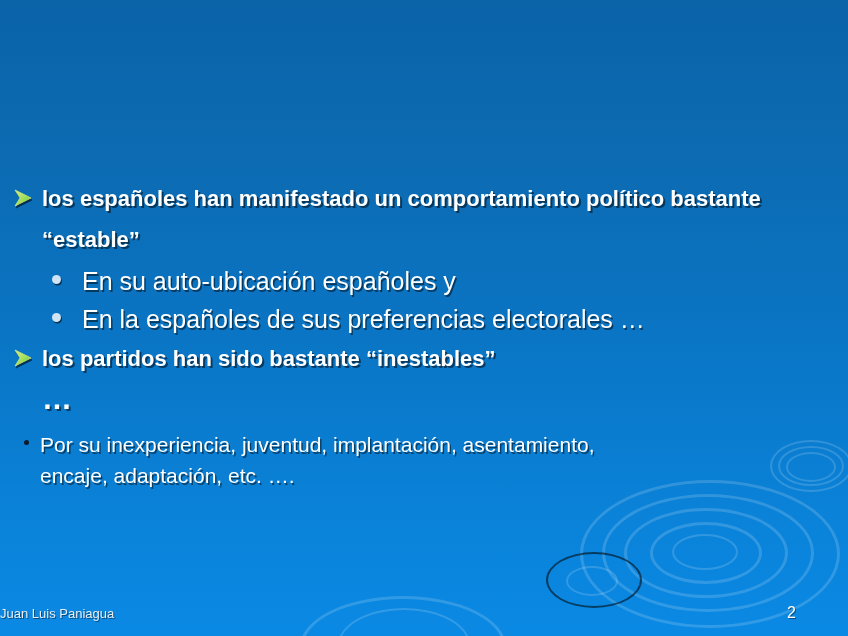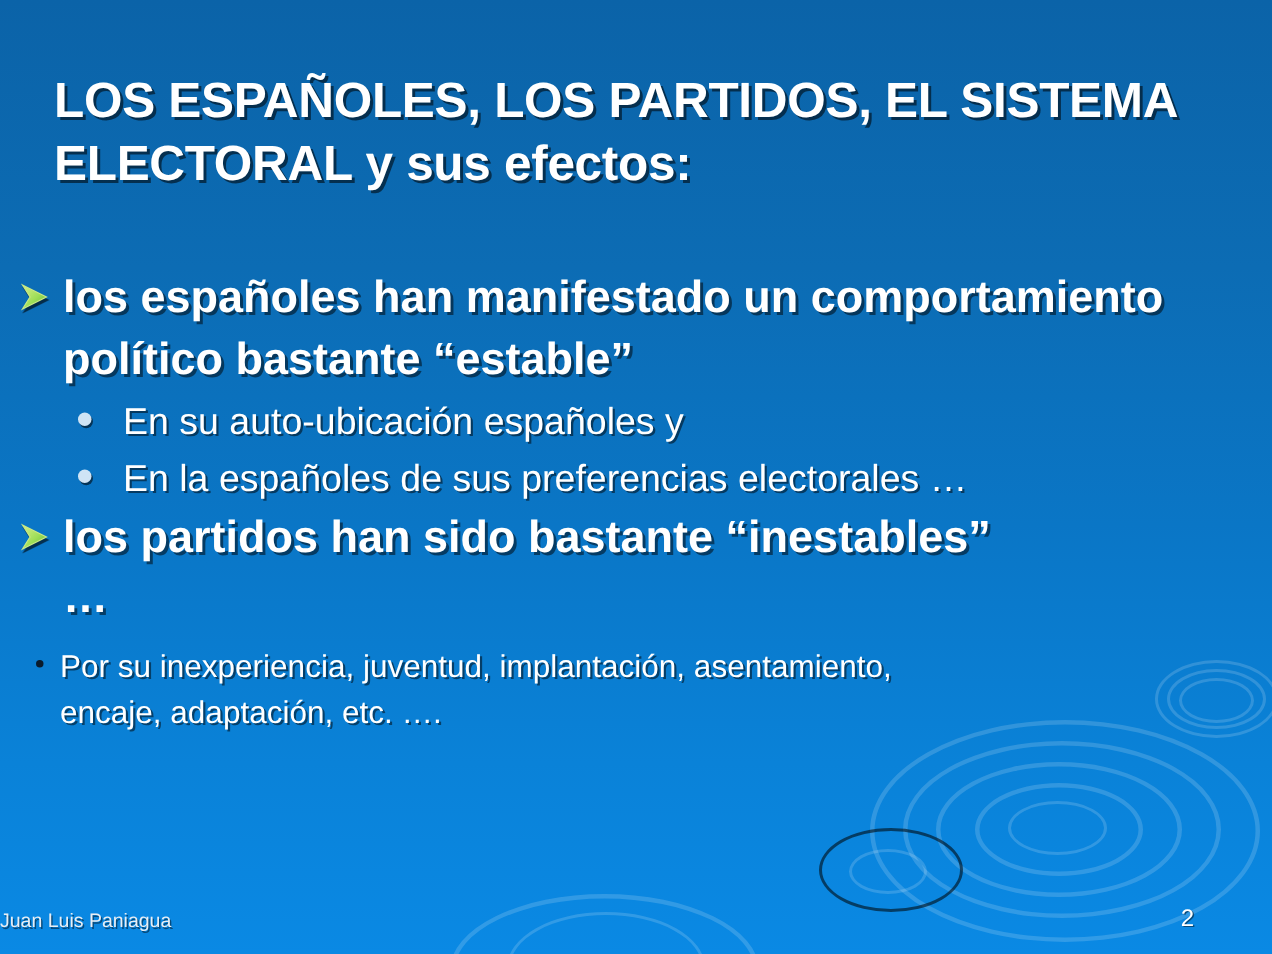--- a/index.html
+++ b/index.html
@@ -69,21 +69,21 @@
   .lvl1 {
     padding-left: 12px;
     margin-bottom: 2px;
   }
   .lvl1 .marker {
     flex: 0 0 auto;
     width: 30px;
     padding-top: 9px;
   }
   .lvl1 .text {
-    font-size: 30px;
+    font-size: 22px;
     line-height: 41px;
     font-weight: bold;
     text-shadow: 2px 2px 0 rgba(0,0,0,0.5);
     padding-right: 14px;
   }
   .arrow-icon {
     display: block;
     width: 22px;
     height: 22px;
     filter: drop-shadow(1.5px 2px 0 rgba(0,0,0,0.6));
@@ -191,21 +191,20 @@
     <div class="ring" style="left:602px;top:494px;width:206px;height:112px;border-width:3px;"></div>
     <div class="ring" style="left:580px;top:480px;width:254px;height:142px;border-width:3px;"></div>
 
     <div class="ring" style="left:566px;top:566px;width:48px;height:26px;border-width:2px;"></div>
     <div class="ring dark" style="left:546px;top:552px;width:92px;height:52px;border-width:2px;"></div>
 
     <div class="ring" style="left:300px;top:596px;width:200px;height:96px;border-width:3px;"></div>
     <div class="ring" style="left:338px;top:608px;width:128px;height:70px;border-width:2px;"></div>
   </div>
 
-  <h1 id="title">LOS ESPAÑOLES, LOS PARTIDOS, EL SISTEMA ELECTORAL y sus efectos:</h1>
 
   <div id="body">
 
     <div class="bullet lvl1">
       <span class="marker">
         <svg class="arrow-icon" viewBox="0 0 22 22" aria-hidden="true">
           <defs>
             <linearGradient id="g1" x1="0" y1="0" x2="1" y2="1">
               <stop offset="0%" stop-color="#d6f08c"></stop>
               <stop offset="55%" stop-color="#9ede57"></stop>

